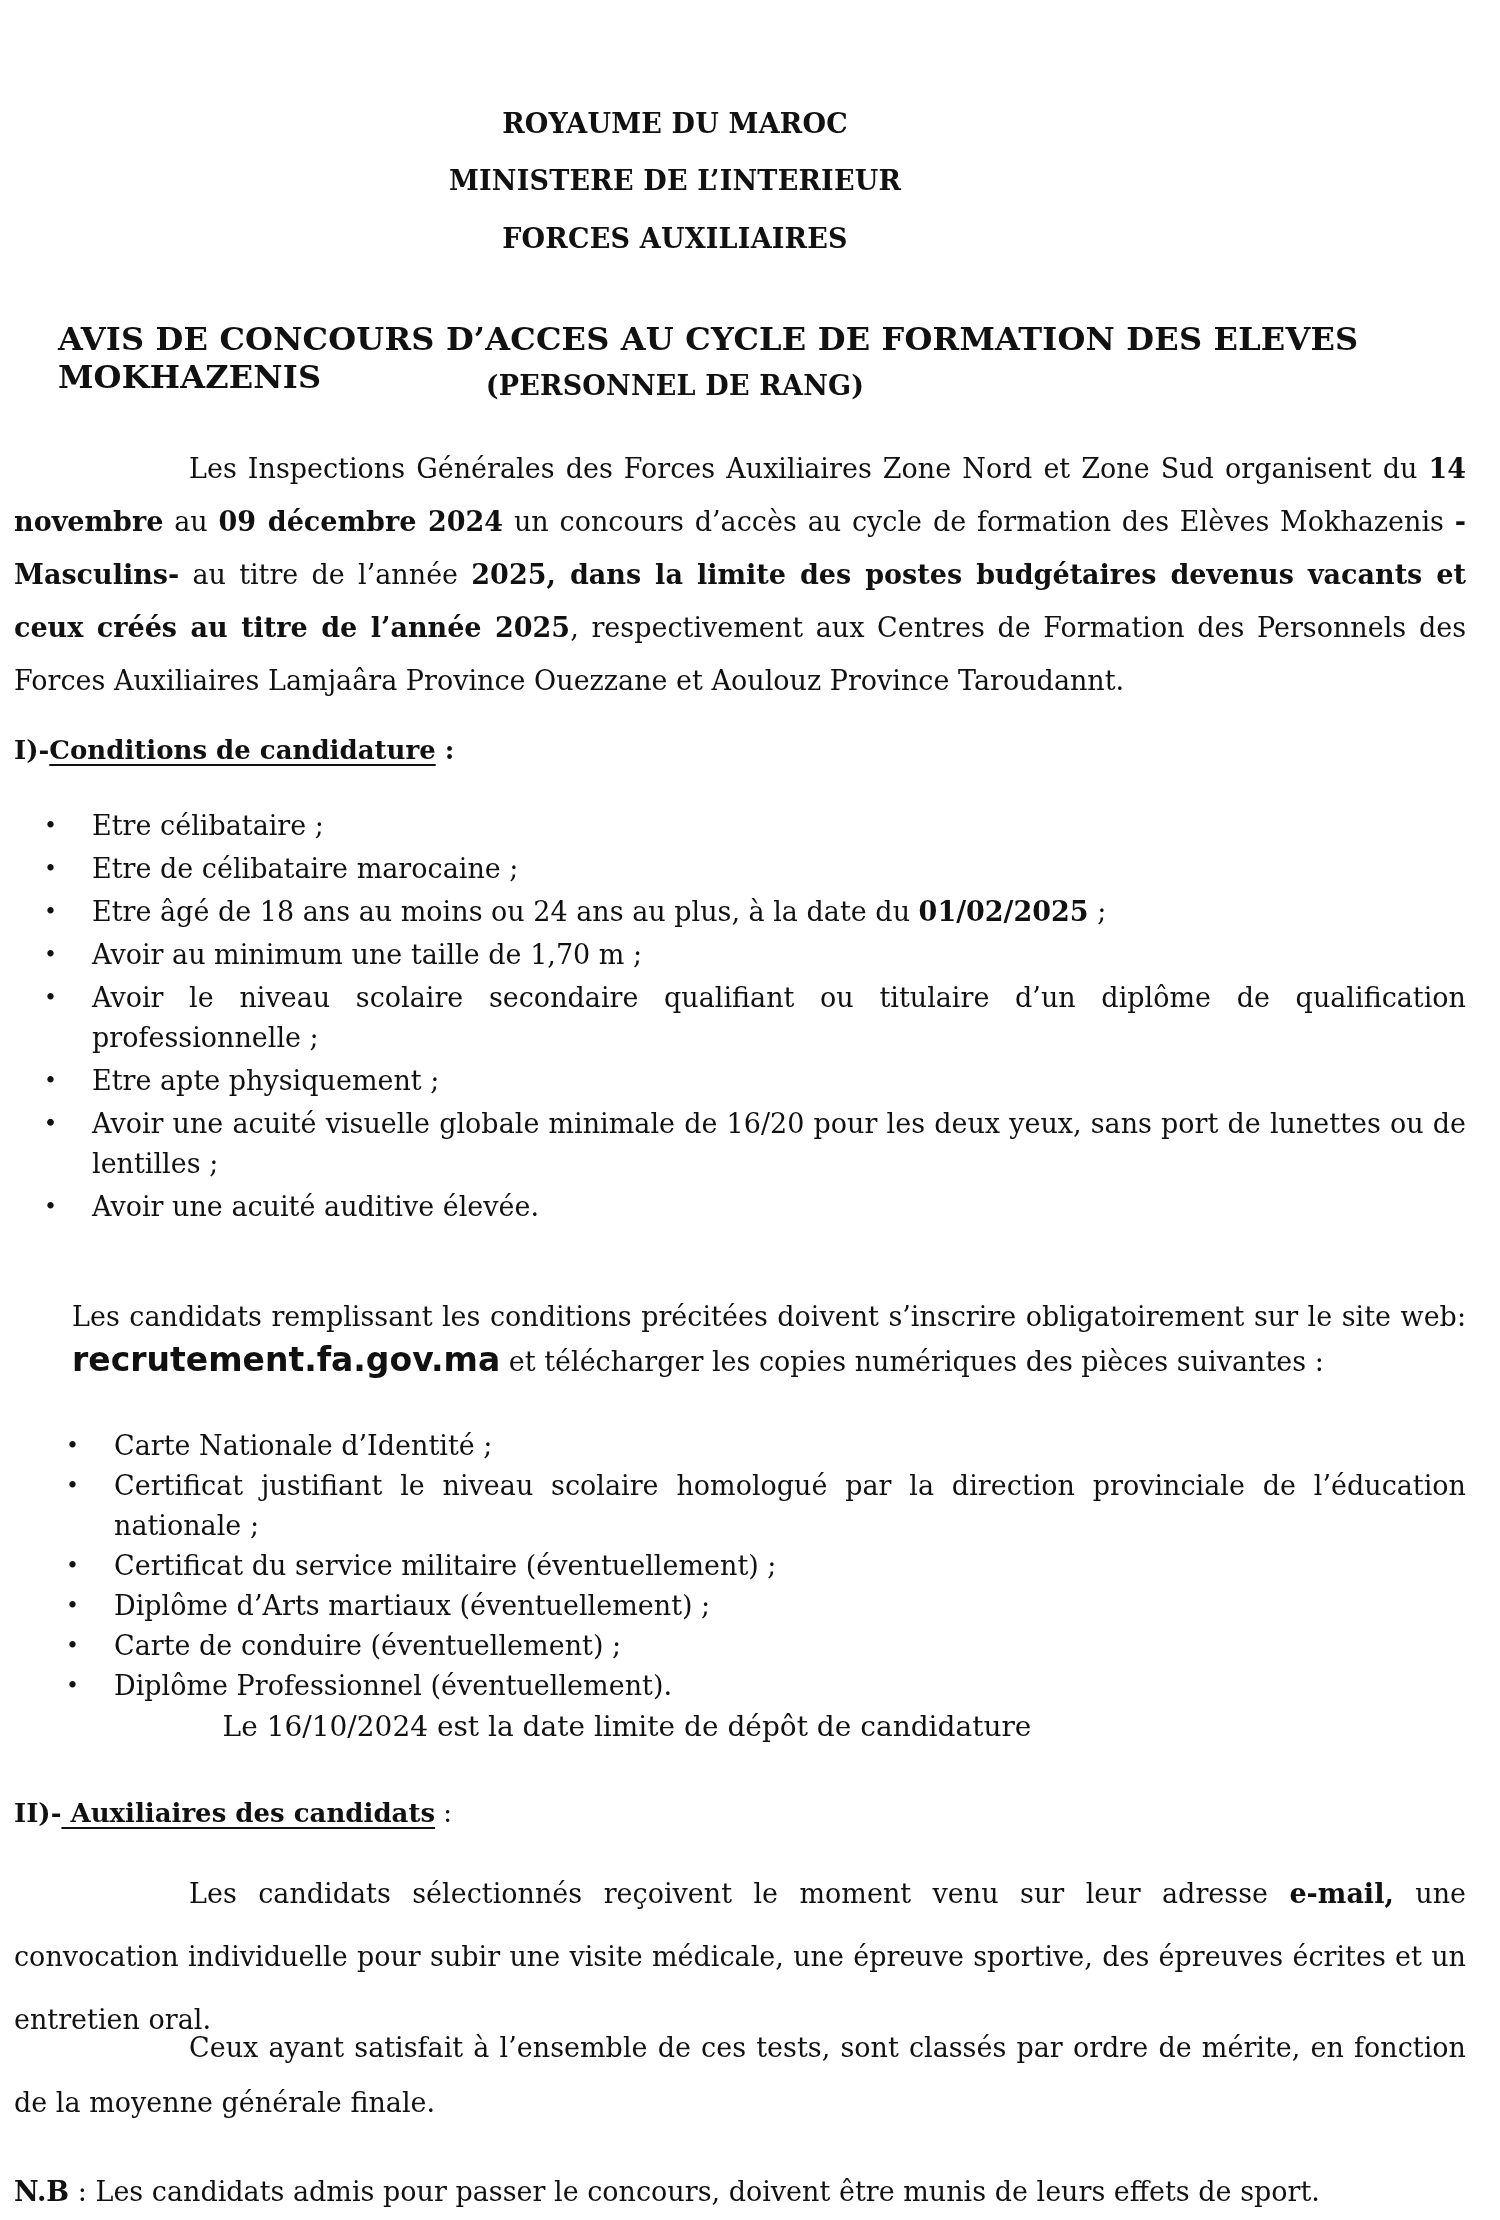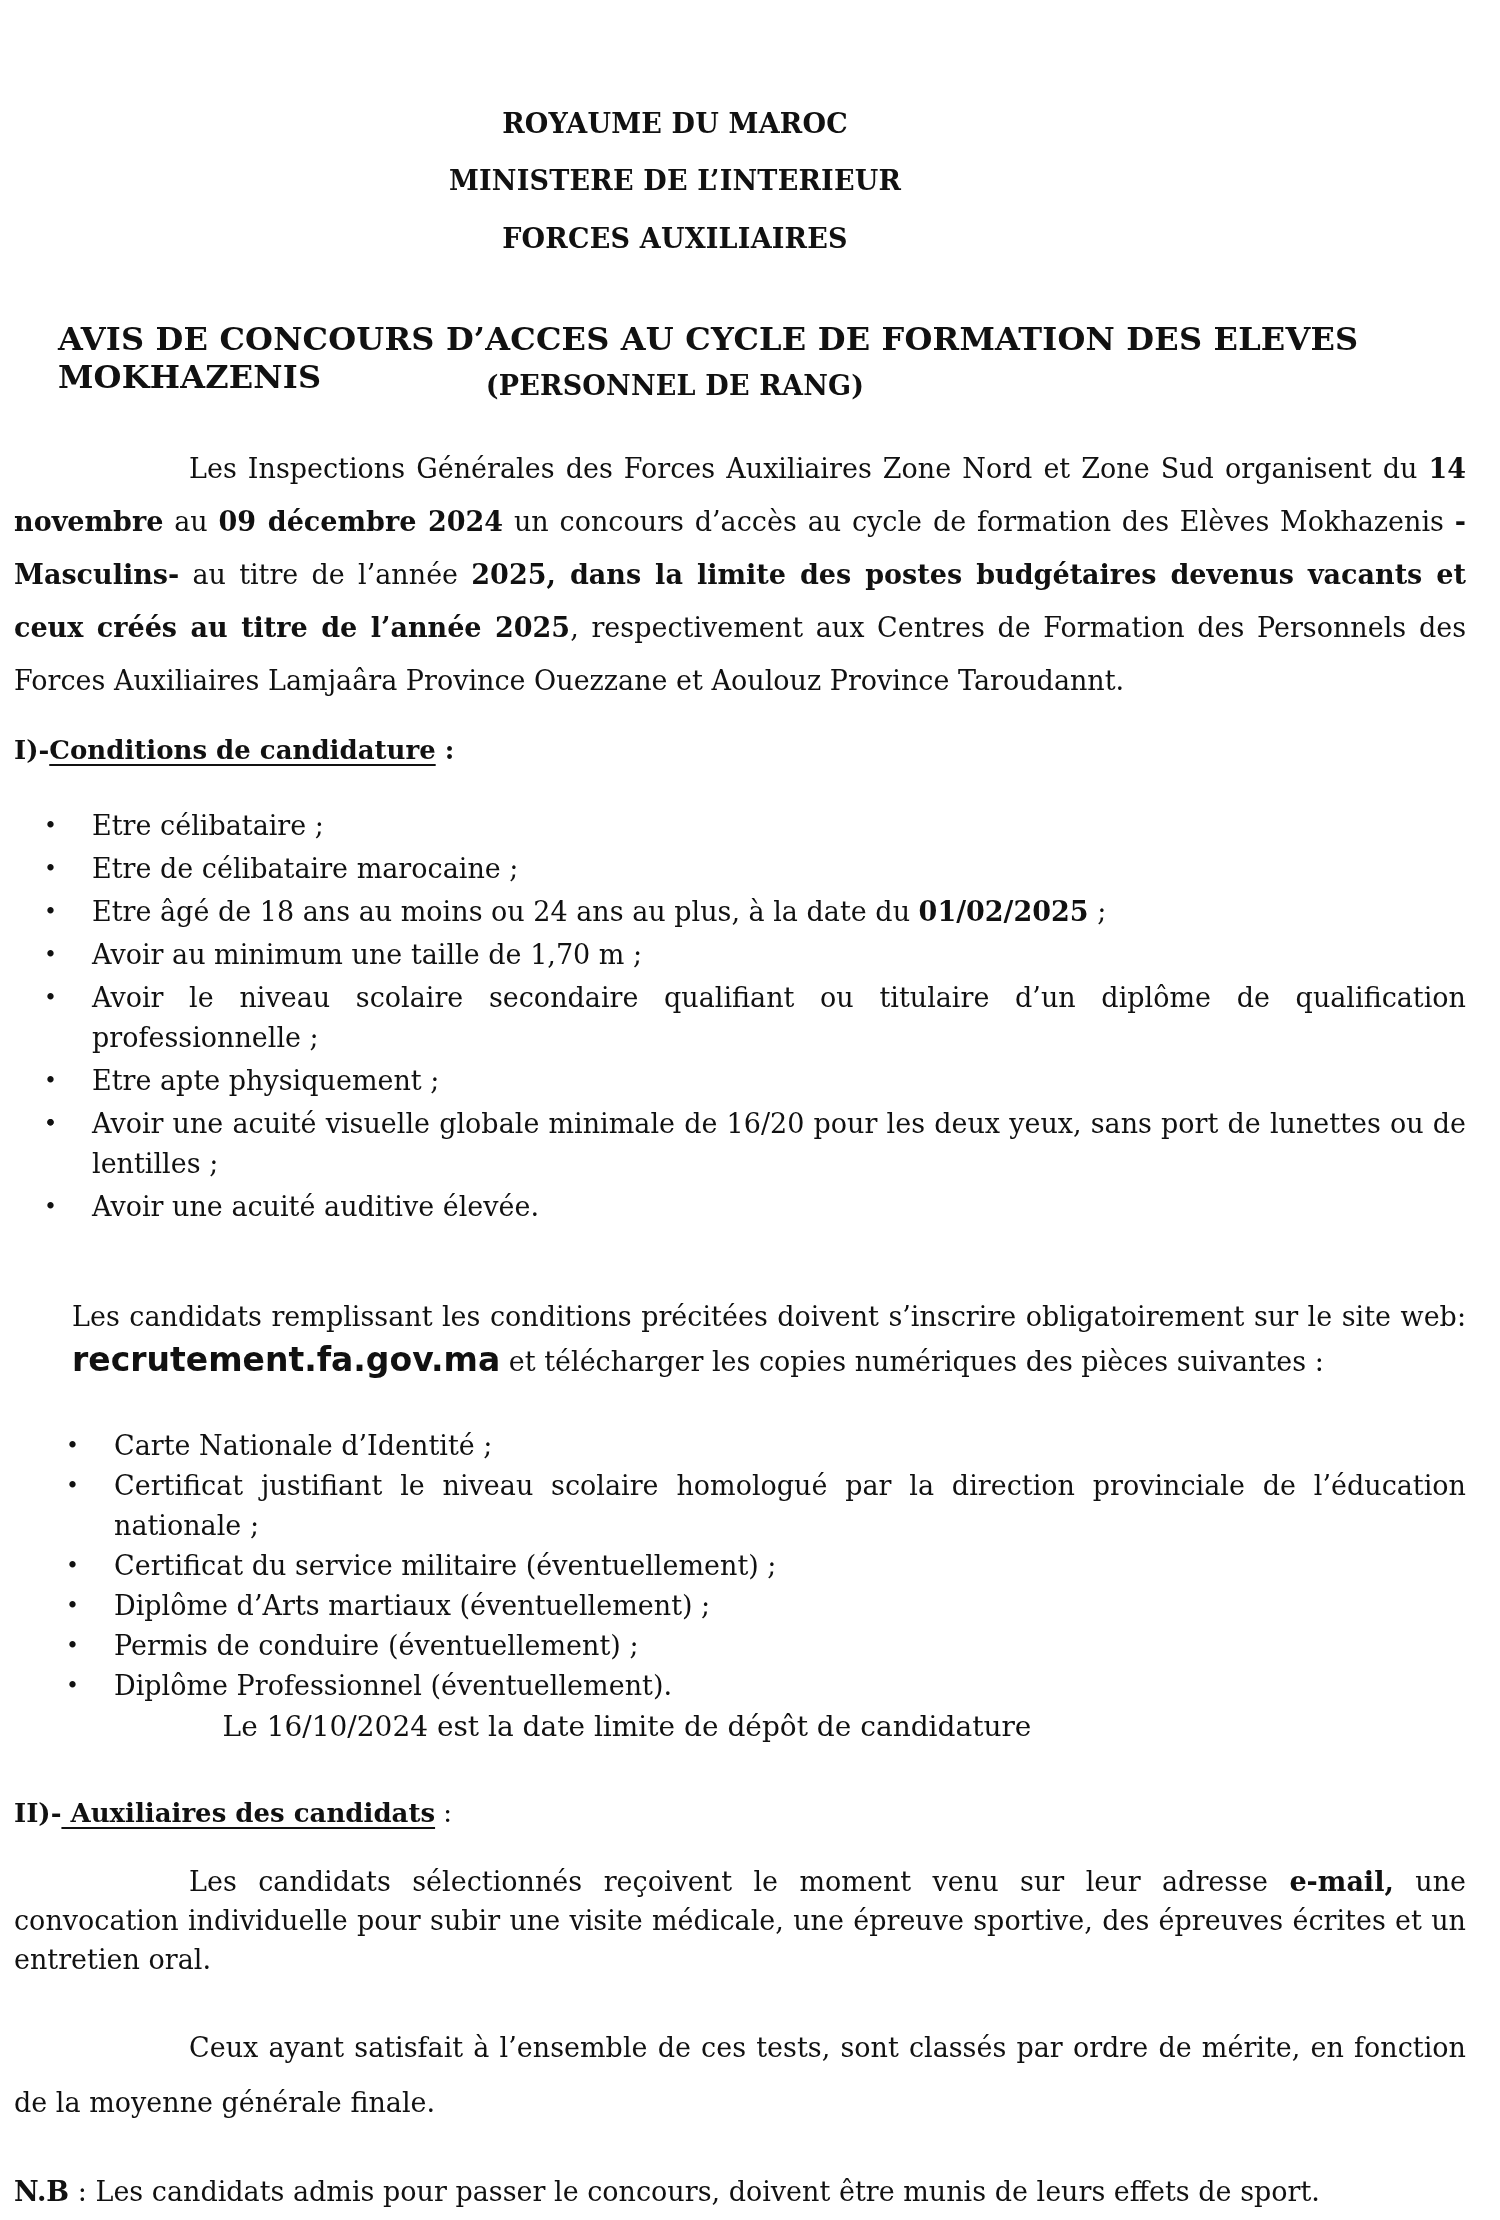--- a/index.html
+++ b/index.html
@@ -55,30 +55,30 @@
 
 <div class="abs reg" style="top:1295px;">
   <span>Les candidats remplissant les conditions précitées doivent s’inscrire obligatoirement sur le site web: </span><span class="url">recrutement.fa.gov.ma</span><span> et télécharger les copies numériques des pièces suivantes :</span>
 </div>
 
 <ul class="abs list pieces" style="top:1426px;">
   <li><span class="bullet">•</span><span>Carte Nationale d’Identité ;</span></li>
   <li><span class="bullet">•</span><span>Certificat justifiant le niveau scolaire homologué par la direction provinciale de l’éducation nationale ;</span></li>
   <li><span class="bullet">•</span><span>Certificat du service militaire (éventuellement) ;</span></li>
   <li><span class="bullet">•</span><span>Diplôme d’Arts martiaux (éventuellement) ;</span></li>
-  <li><span class="bullet">•</span><span>Permis de conduire (éventuellement) ;</span></li>
+  <li><span class="bullet">•</span><span>Carte de conduire (éventuellement) ;</span></li>
   <li><span class="bullet">•</span><span>Diplôme Professionnel (éventuellement).</span></li>
 </ul>
 
 <div class="abs deadline" style="top:1710px;">Le 16/10/2024 est la date limite de dépôt de candidature</div>
 
 <div class="abs sec" style="top:1798px;">
   <span>II)-</span><span class="u"> Auxiliaires des candidats</span><span style="font-weight:normal;"> :</span>
 </div>
 
-<div class="abs para indent" style="top:1862px; line-height:39px;">
+<div class="abs para indent" style="top:1862px; line-height:63px;">
   <span>Les candidats sélectionnés reçoivent le moment venu sur leur adresse </span><b>e-mail,</b><span> une convocation individuelle pour subir une visite médicale, une épreuve sportive, des épreuves écrites et un entretien oral.</span>
 </div>
 <div class="abs para indent" style="top:2020px; line-height:55px;">Ceux ayant satisfait à l’ensemble de ces tests, sont classés par ordre de mérite, en fonction de la moyenne générale finale.</div>
 
 <div class="abs para" style="top:2165px; text-align:left;">
   <b>N.B</b><span> : Les candidats admis pour passer le concours, doivent être munis de leurs effets de sport.</span>
 </div>
 
 </body></html>

